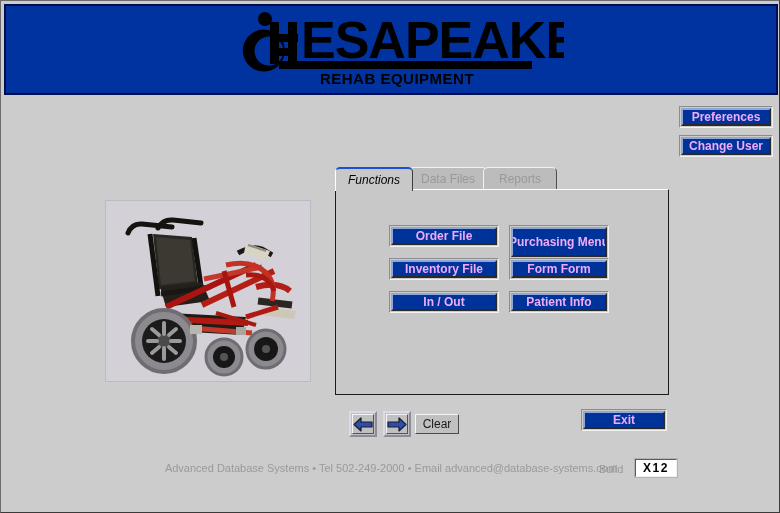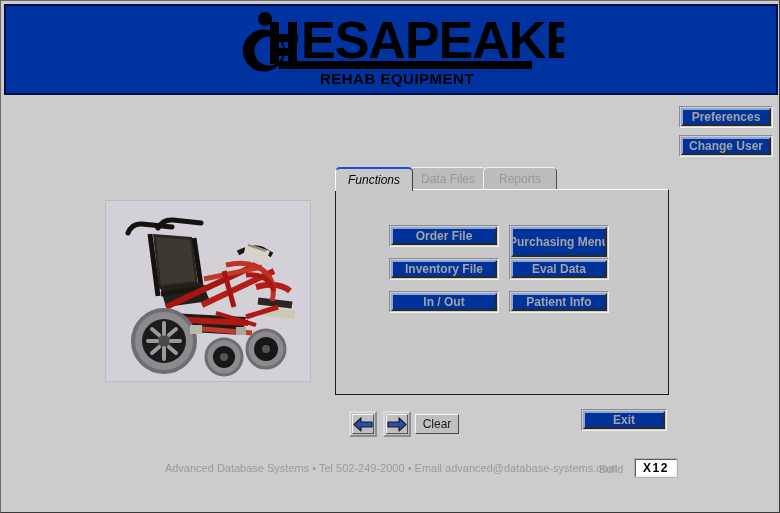--- a/index.html
+++ b/index.html
@@ -51,21 +51,21 @@
     left: 0; right: 0; top: 104px;
     text-align: center;
     color: #8a8a8a;
     font-size: 14px;
     font-family: "Liberation Sans", sans-serif;
   }
 
   
   .navy-btn {
     background: #003399;
-    color: #a3a3a3;
+    color: #f0abfc;
     font-weight: bold;
     font-size: 12px;
     text-align: center;
     line-height: 1;
     display: flex;
     align-items: center;
     justify-content: center;
     border-top: 2px solid #8fa6d6;
     border-left: 2px solid #8fa6d6;
     border-right: 2px solid #2a2a2a;
@@ -356,21 +356,21 @@
     <div class="navy-btn-outer" id="b-order">
       <div class="navy-btn">Order File</div>
     </div>
     <div class="navy-btn-outer" id="b-purchasing">
       <div class="navy-btn">Purchasing Menu</div>
     </div>
     <div class="navy-btn-outer" id="b-inventory">
       <div class="navy-btn">Inventory File</div>
     </div>
     <div class="navy-btn-outer" id="b-eval">
-      <div class="navy-btn">Eval Data</div>
+      <div class="navy-btn">Form Form</div>
     </div>
     <div class="navy-btn-outer" id="b-inout">
       <div class="navy-btn">In / Out</div>
     </div>
     <div class="navy-btn-outer" id="b-patient">
       <div class="navy-btn">Patient Info</div>
     </div>
   </div>
 
   <div class="arrow-btn" id="btn-prev">

